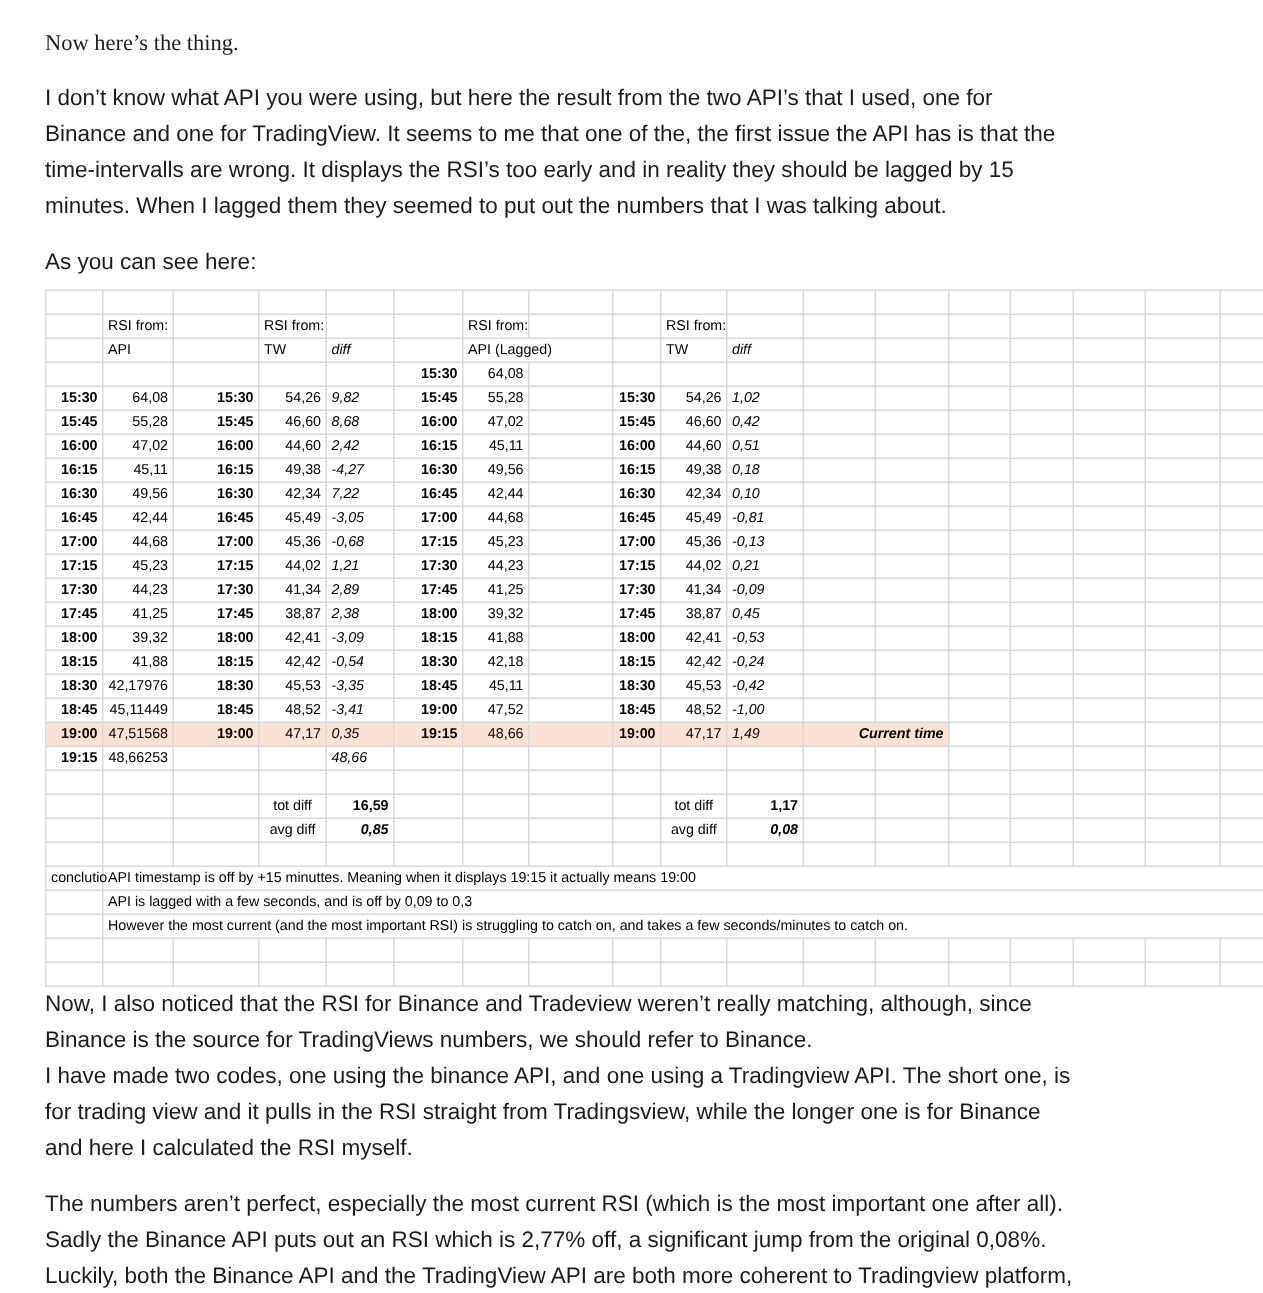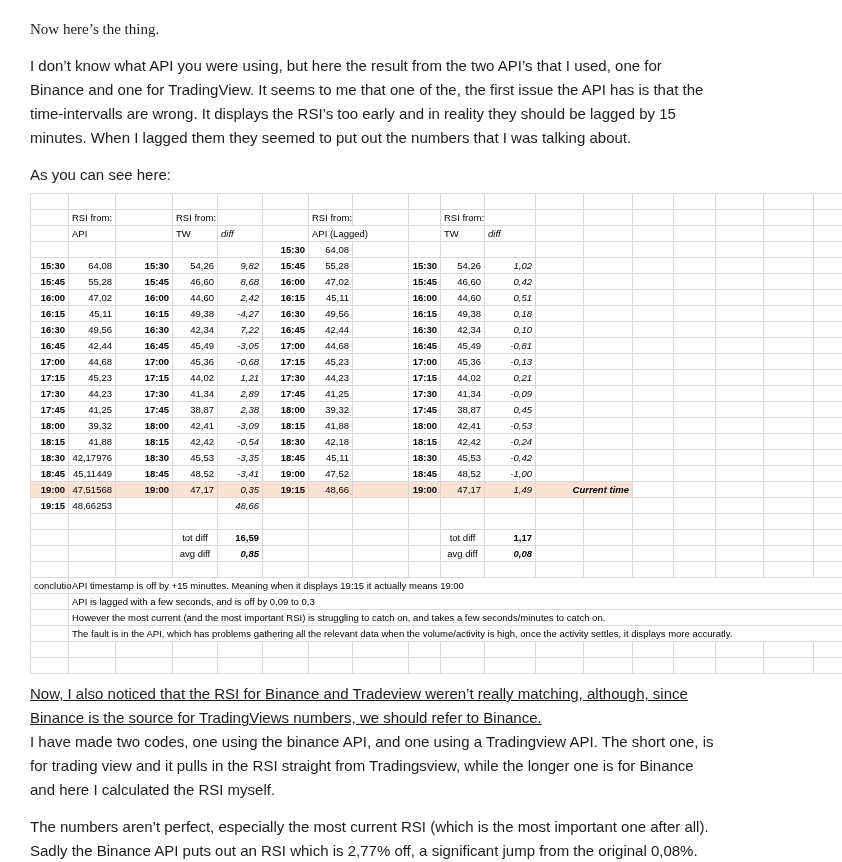--- a/index.html
+++ b/index.html
@@ -1,31 +1,31 @@
 <!DOCTYPE html>
 <html><head>
 <meta charset="utf-8">
 <style>
   html,body{margin:0;padding:0;background:#ffffff;width:842px;height:862px;overflow:hidden;}
   body{font-family:"Liberation Sans",sans-serif;color:#1c1c1c;}
   .para{font-size:15px;line-height:24px;margin:0 30px;white-space:pre-line;}
   .p1{margin-top:17px;font-family:Liberation Serif, serif;}
   .p2{margin-top:13px;}
   .p3{margin-top:13px;margin-bottom:6px;}
-  .p4{margin-top:8px;text-decoration:underline;}
+  .p4{}
   .p5{}
   .p6{margin-top:13px;}
 
   table.sheet{border-collapse:collapse;table-layout:fixed;margin-left:30px;width:812px;
     font-size:9.5px;color:#000;}
   table.sheet td{border:1px solid #d8d8d8;height:15px;padding:0 3px;line-height:13px;
     white-space:nowrap;overflow:visible;}
   td.t{font-weight:bold;text-align:right;}
   td.n{text-align:right;}
-  td.d{font-style:italic;text-align:right;}
+  td.d{font-style:italic;}
   td.h{text-align:left;}
   td.dh{font-style:italic;text-align:left;}
   td.lbl{font-weight:normal;text-align:center;}
   td.val{font-weight:bold;text-align:right;}
   td.vali{font-weight:bold;font-style:italic;text-align:right;}
   td.spill{text-align:left;white-space:nowrap;}
   td.divR{border-right:2px solid #3c3c3c;}
   td.bdB{border-bottom:2px solid #3c3c3c;margin-top:8px;}
   td.bdT{border-top:2px solid #3c3c3c;}
   td.hl{background:#fbe2d5;border-top:2px dotted #8b8b8b;border-bottom:2px dotted #8b8b8b;}
@@ -549,24 +549,20 @@
       </tr>
       <tr>
         <td class="spill" colspan="1"></td>
         <td class="spill" colspan="17">API is lagged with a few seconds, and is off by 0,09 to 0,3</td>
       </tr>
       <tr>
         <td class="spill" colspan="1"></td>
         <td class="spill" colspan="17">However the most current (and the most important RSI) is struggling to catch on, and takes a few seconds/minutes to catch on.</td>
       </tr>
       <tr>
-        <td class="spill" colspan="1"></td>
-        <td class="spill" colspan="17">The fault is in the API, which has problems gathering all the relevant data when the volume/activity is high, once the activity settles, it displays more accuratly.</td>
-      </tr>
-      <tr>
         <td></td>
         <td></td>
         <td></td>
         <td></td>
         <td></td>
         <td></td>
         <td></td>
         <td></td>
         <td></td>
         <td></td>

